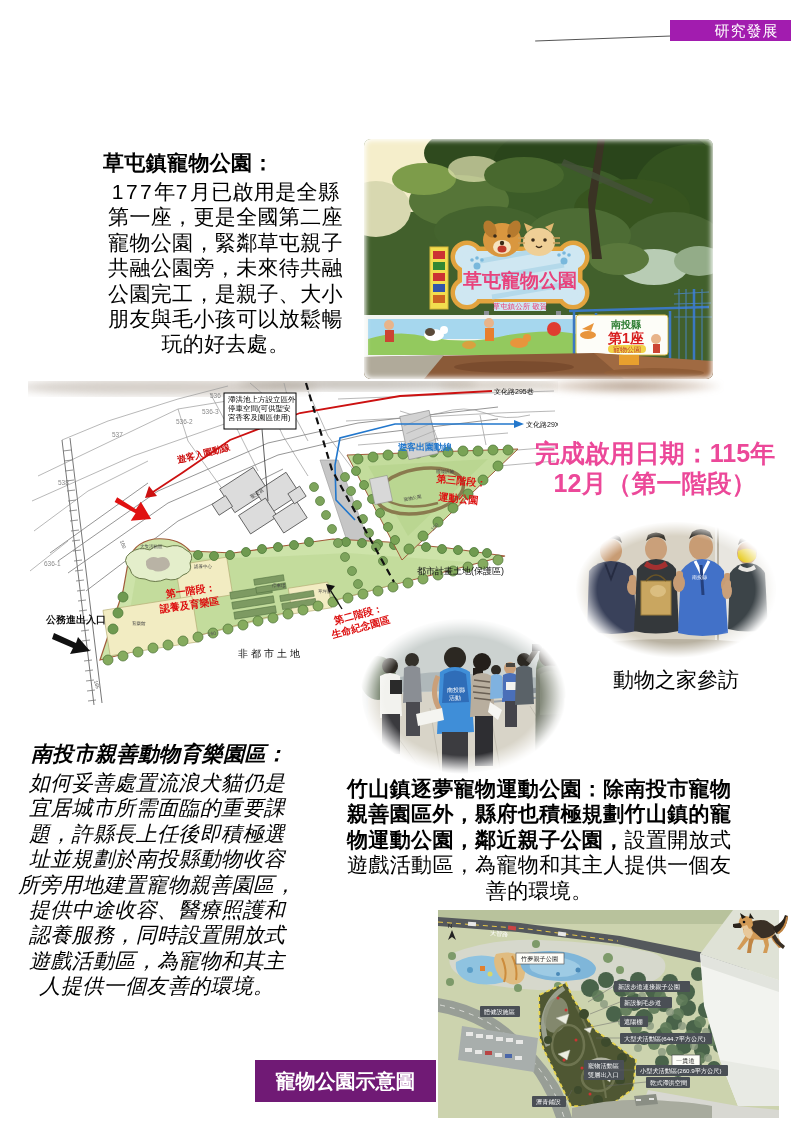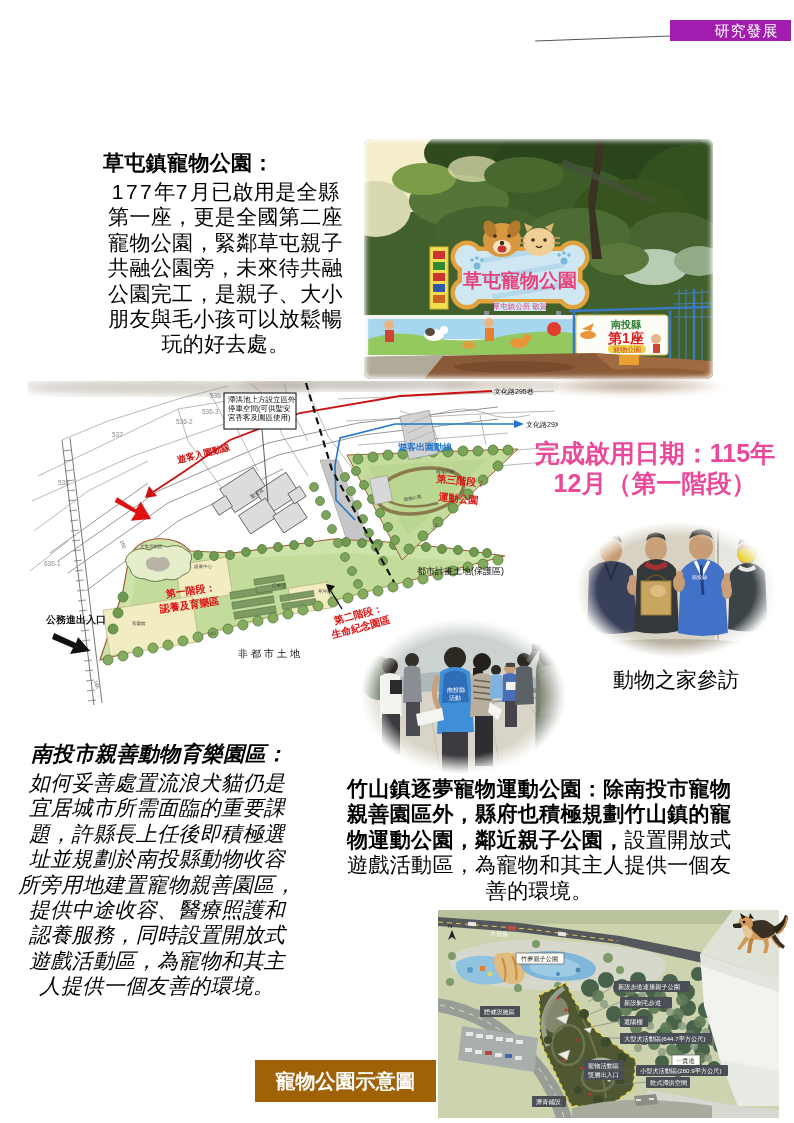--- a/index.html
+++ b/index.html
@@ -593,21 +593,21 @@
 </svg>
 
 <div class="abs" style="left:577px;top:666px;width:198px;text-align:center;font-size:21px;color:#000;">動物之家參訪</div>
 
 <div class="abs txt" style="left:31px;top:741px;font-weight:bold;font-style:italic;">南投市親善動物育樂園區：</div>
 
 <div class="abs txt" style="left:17px;top:770px;width:280px;font-style:italic;">如何妥善處置流浪犬貓仍是<br>宜居城市所需面臨的重要課<br>題，許縣長上任後即積極選<br>址並規劃於南投縣動物收容<br>所旁用地建置寵物親善園區，<br>提供中途收容、醫療照護和<br>認養服務，同時設置開放式<br>遊戲活動區，為寵物和其主<br>人提供一個友善的環境。</div>
 
 <div class="abs txt" style="left:313px;top:776px;white-space:nowrap;margin-left:34px;"><b>竹山鎮逐夢寵物運動公園：除南投市寵物<br>親善園區外，縣府也積極規劃竹山鎮的寵<br>物運動公園，鄰近親子公園，</b>設置開放式<br>遊戲活動區，為寵物和其主人提供一個友<br>善的環境。</div>
 
-<div class="abs" style="left:255px;top:1060px;width:181px;height:42px;background:#a16207;color:#fff;font-weight:bold;font-size:20px;line-height:42px;text-align:center;">寵物公園示意圖</div>
+<div class="abs" style="left:255px;top:1060px;width:181px;height:42px;background:#701a75;color:#fff;font-weight:bold;font-size:20px;line-height:42px;text-align:center;">寵物公園示意圖</div>
 
 <svg class="abs" style="left:438px;top:910px;" width="341" height="208" viewBox="0 0 341 208" font-family="Liberation Sans">
 
 <rect x="0" y="0" width="341" height="208" fill="#ccd3ae"></rect>
 <rect x="0" y="0" width="341" height="14" fill="#b8c29c"></rect>
 
 <path d="M0,16 L80,22 L180,34 L260,52 L341,64 L341,52 L262,42 L182,26 L82,13 L0,7 Z" fill="#54585c"></path>
 <path d="M0,12 L90,19 L180,31" stroke="#e8c84a" stroke-width="1" stroke-dasharray="5,4" fill="none"></path>
 <rect x="30" y="12" width="8" height="4" fill="#e8e8e8" transform="rotate(4 34 14)"></rect>
 <rect x="70" y="16" width="8" height="4" fill="#cc4444" transform="rotate(6 74 18)"></rect>

